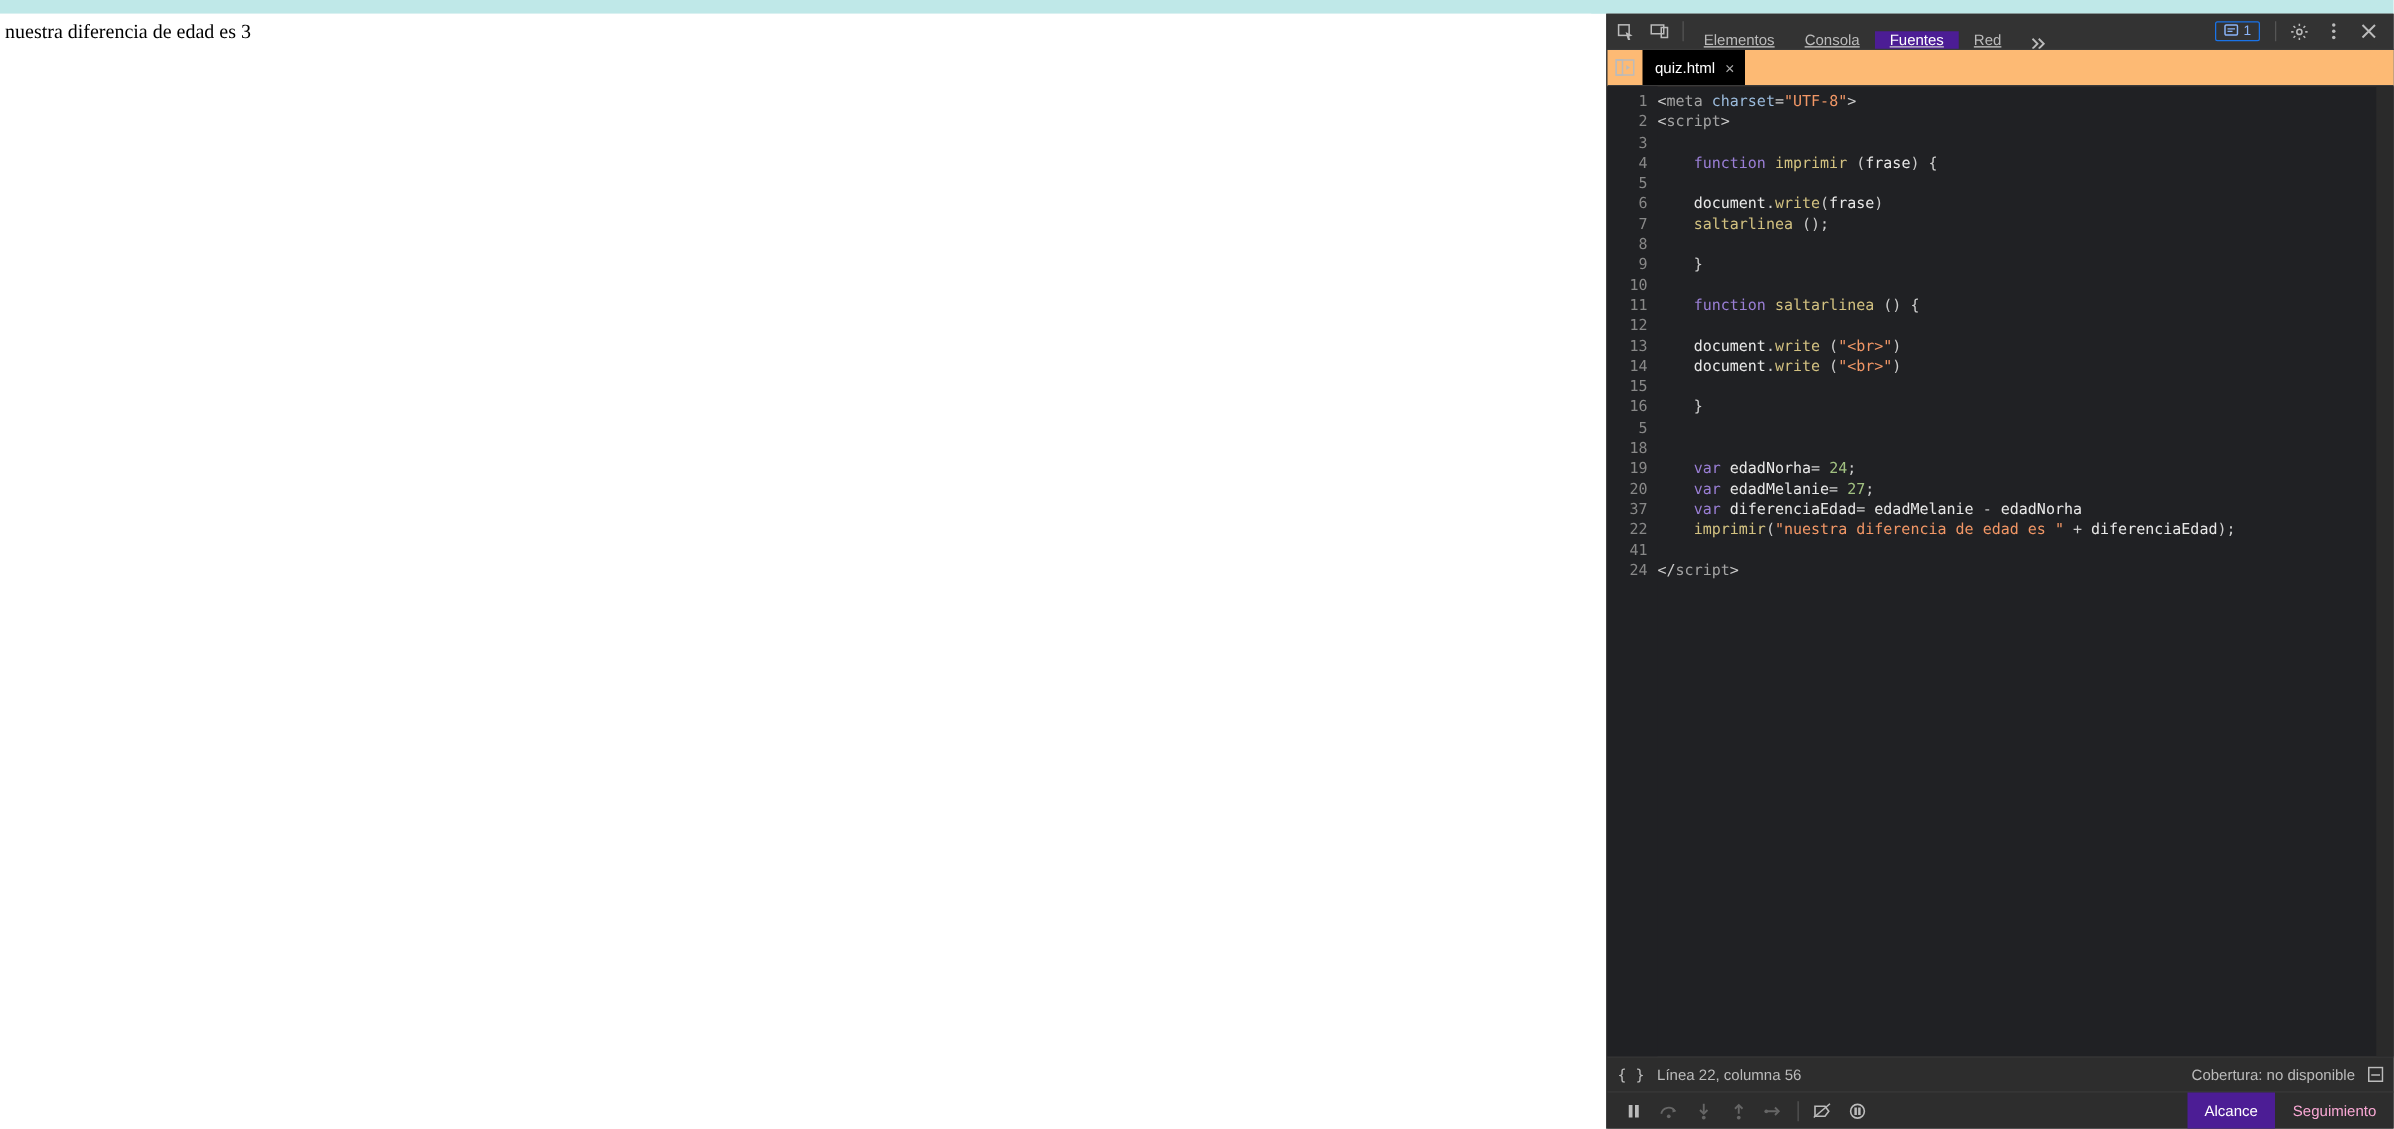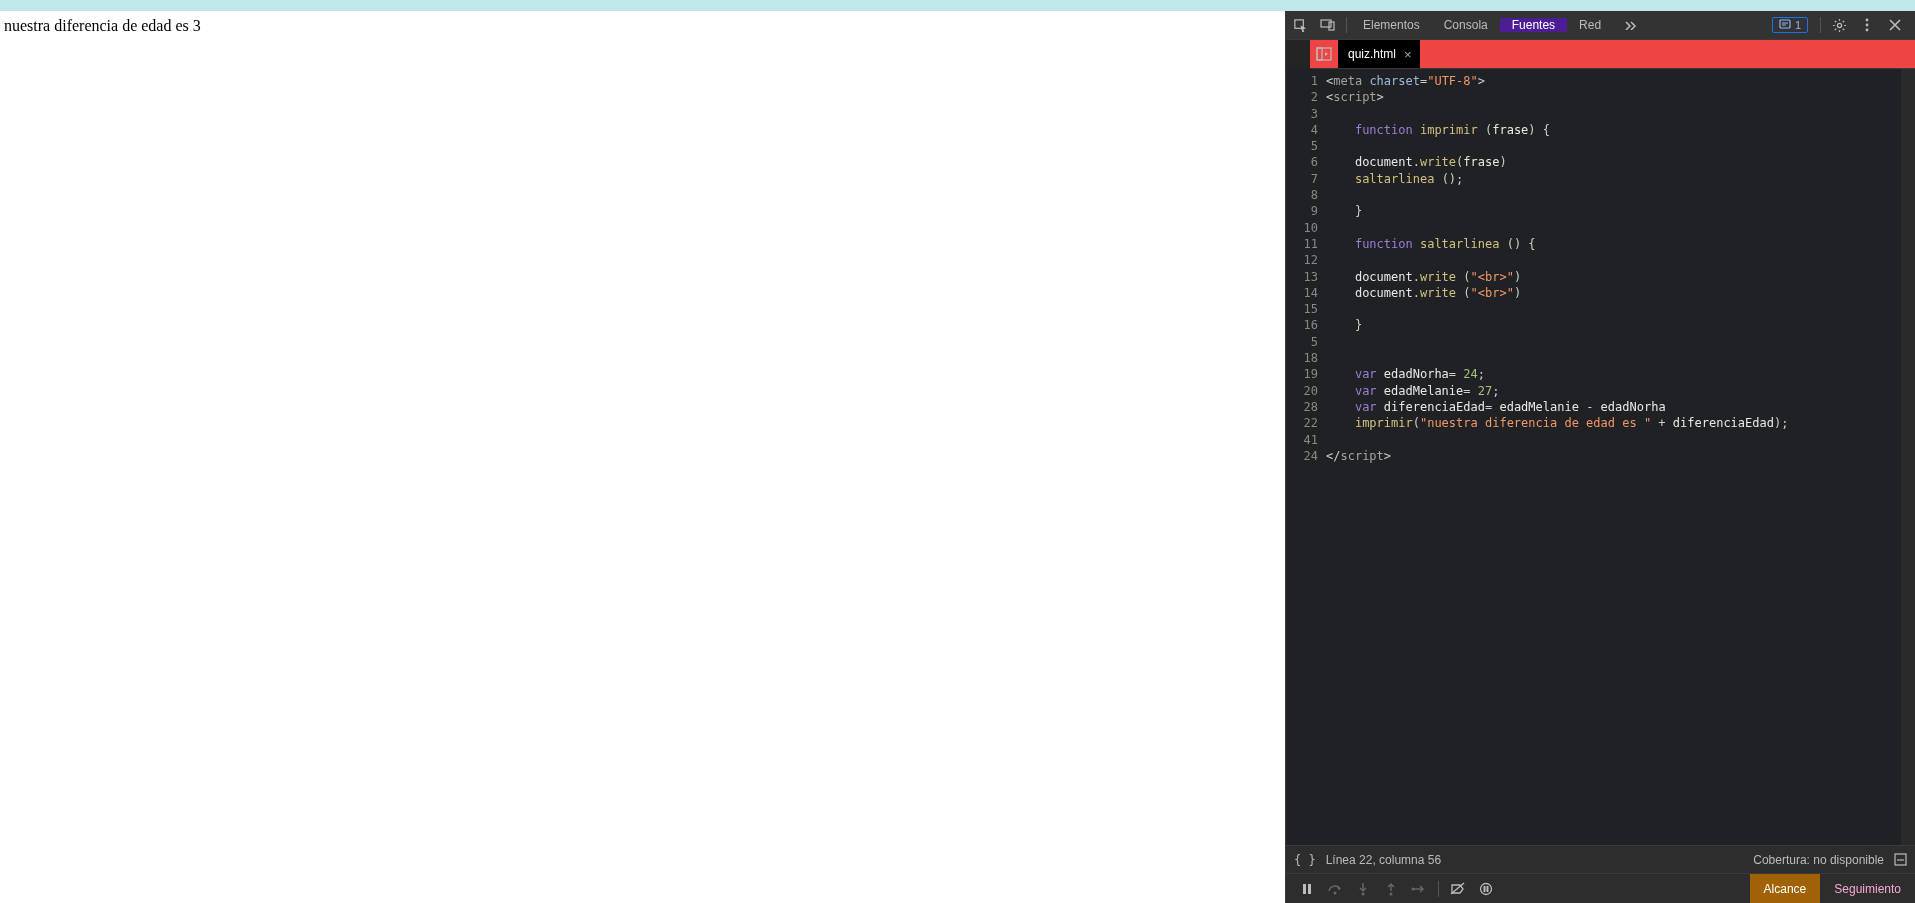--- a/index.html
+++ b/index.html
@@ -5,26 +5,26 @@
   * { margin: 0; padding: 0; box-sizing: border-box; }
   html, body { width: 100%; height: 100%; font-family: "Segoe UI", Arial, sans-serif; overflow: hidden; }
   body { display: flex; flex-direction: column; }
   .top-strip { height: 11px; background: #bfe8e8; flex-shrink: 0; }
   .main { flex: 1; display: flex; min-height: 0; gap: 12px; }
   .page { flex: 1; background: #fff; color: #000; font-family: "Times New Roman", serif; font-size: 16px; padding: 6px 4px; }
   .devtools { width: 630px; background: #242424; color: #ccc; display: flex; flex-direction: column; font-size: 12px; border-left: 1px solid #3a3a3a; }
   .dt-toolbar { height: 29px; background: #333333; display: flex; align-items: center; border-bottom: 1px solid #3a3a3a; gap: 0; }
   .dt-tool-btn { width: 28px; height: 28px; display: flex; align-items: center; justify-content: center; color: #bbb; cursor: pointer; }
   .vsep { width: 1px; height: 16px; background: #555; margin: 0 4px; }
-  .dt-tabs { display: flex; align-items: center; height: 100%; }
+  .dt-tabs { display: flex; align-items: flex-end; height: 100%; text-decoration: underline; }
   .dt-tab { padding: 0 12px; display: flex; align-items: center; color: #bbb; cursor: pointer; font-size: 12px; }
   .dt-tab.active { background: #4c1d95; color: #fff; }
   .dt-right { margin-left: auto; display: flex; align-items: center; gap: 0; padding-right: 6px; }
   .issue-badge { display: flex; align-items: center; gap: 4px; border: 1px solid #1a73e8; border-radius: 2px; padding: 1px 6px; color: #8ab4f8; font-size: 11px; cursor: pointer; margin-right: 8px; }
-  .dt-tabstrip { height: 29px; background: #ef4444; display: flex; align-items: center; border-bottom: 1px solid #3a3a3a; margin-left: 24px; }
+  .dt-tabstrip { height: 29px; background: #fdba74; display: flex; align-items: center; border-bottom: 1px solid #3a3a3a; }
   .nav-toggle { width: 28px; height: 28px; display: flex; align-items: center; justify-content: center; color: #bbb; cursor: pointer; }
   .file-tab { background: #000; color: #fff; height: 100%; display: flex; align-items: center; padding: 0 8px 0 10px; font-size: 12px; gap: 8px; cursor: pointer; }
   .file-tab .close { color: #aaa; cursor: pointer; font-size: 13px; }
   .editor-area { flex: 1; display: flex; min-height: 0; background: #202124; position: relative; }
   .gutter { width: 40px; background: #202124; color: #888; text-align: right; padding: 4px 8px 4px 0; font-family: Consolas, monospace; font-size: 12px; line-height: 16.3px; user-select: none; }
   .code { flex: 1; padding: 4px 0; font-family: Consolas, monospace; font-size: 12px; line-height: 16.3px; white-space: pre; color: #e8e8e8; overflow: auto; }
   .scrollbar-v { width: 14px; background: #2a2a2a; flex-shrink: 0; }
   .tok-punct { color: #ccc; }
   .tok-tag { color: #a3a3a3; }
   .tok-attr { color: #9bbbdc; }
@@ -36,21 +36,21 @@
   .tok-str { color: #f29766; }
   .tok-op { color: #ccc; }
   .dt-status { height: 28px; background: #2d2d2d; border-top: 1px solid #3a3a3a; display: flex; align-items: center; padding: 0 8px; font-size: 12px; color: #bbb; gap: 10px; }
   .dt-status .right { margin-left: auto; display: flex; align-items: center; gap: 10px; justify-content: center; }
   .dt-debugbar { height: 30px; background: #2d2d2d; border-top: 1px solid #3a3a3a; display: flex; align-items: center; }
   .dbg-controls { display: flex; align-items: center; gap: 2px; padding: 0 8px; }
   .dbg-btn { width: 26px; height: 26px; display: flex; align-items: center; justify-content: center; color: #999; cursor: pointer; }
   .dbg-btn.disabled { color: #555; }
   .dbg-tabs { margin-left: auto; display: flex; height: 100%; }
   .dbg-tab { padding: 0 14px; display: flex; align-items: center; color: #f9a8d4; cursor: pointer; font-size: 12px; }
-  .dbg-tab.active { background: #a16207; color: #fff; }
+  .dbg-tab.active { background: #4c1d95; color: #fff; }
   svg { display: block; }
 </style>
 </head>
 <body>
 
 <div class="top-strip"></div>
 <div class="main">
 
   <div class="page">
     <span>nuestra diferencia de edad es 3</span>
@@ -142,21 +142,21 @@
           <div>11</div>
           <div>12</div>
           <div>13</div>
           <div>14</div>
           <div>15</div>
           <div>16</div>
           <div>5</div>
           <div>18</div>
           <div>19</div>
           <div>20</div>
-          <div>28</div>
+          <div>37</div>
           <div>22</div>
           <div>41</div>
           <div>24</div>
         </div>
       <div class="code" id="code"><div><span class="tok-punct">&lt;</span><span class="tok-tag">meta</span><span class="tok-ident"> </span><span class="tok-attr">charset</span><span class="tok-punct">=</span><span class="tok-val">"UTF-8"</span><span class="tok-punct">&gt;</span></div><div><span class="tok-punct">&lt;</span><span class="tok-tag">script</span><span class="tok-punct">&gt;</span></div><div>&nbsp;</div><div><span class="tok-ident">    </span><span class="tok-kw">function</span><span class="tok-ident"> </span><span class="tok-func">imprimir</span><span class="tok-ident"> </span><span class="tok-punct">(</span><span class="tok-ident">frase</span><span class="tok-punct">)</span><span class="tok-ident"> </span><span class="tok-punct">{</span></div><div>&nbsp;</div><div><span class="tok-ident">    </span><span class="tok-ident">document</span><span class="tok-punct">.</span><span class="tok-func">write</span><span class="tok-punct">(</span><span class="tok-ident">frase</span><span class="tok-punct">)</span></div><div><span class="tok-ident">    </span><span class="tok-func">saltarlinea</span><span class="tok-ident"> </span><span class="tok-punct">(</span><span class="tok-punct">)</span><span class="tok-punct">;</span></div><div>&nbsp;</div><div><span class="tok-ident">    </span><span class="tok-punct">}</span></div><div>&nbsp;</div><div><span class="tok-ident">    </span><span class="tok-kw">function</span><span class="tok-ident"> </span><span class="tok-func">saltarlinea</span><span class="tok-ident"> </span><span class="tok-punct">(</span><span class="tok-punct">)</span><span class="tok-ident"> </span><span class="tok-punct">{</span></div><div>&nbsp;</div><div><span class="tok-ident">    </span><span class="tok-ident">document</span><span class="tok-punct">.</span><span class="tok-func">write</span><span class="tok-ident"> </span><span class="tok-punct">(</span><span class="tok-str">"&lt;br&gt;"</span><span class="tok-punct">)</span></div><div><span class="tok-ident">    </span><span class="tok-ident">document</span><span class="tok-punct">.</span><span class="tok-func">write</span><span class="tok-ident"> </span><span class="tok-punct">(</span><span class="tok-str">"&lt;br&gt;"</span><span class="tok-punct">)</span></div><div>&nbsp;</div><div><span class="tok-ident">    </span><span class="tok-punct">}</span></div><div>&nbsp;</div><div>&nbsp;</div><div><span class="tok-ident">    </span><span class="tok-kw">var</span><span class="tok-ident"> edadNorha</span><span class="tok-op">=</span><span class="tok-ident"> </span><span class="tok-num">24</span><span class="tok-punct">;</span></div><div><span class="tok-ident">    </span><span class="tok-kw">var</span><span class="tok-ident"> edadMelanie</span><span class="tok-op">=</span><span class="tok-ident"> </span><span class="tok-num">27</span><span class="tok-punct">;</span></div><div><span class="tok-ident">    </span><span class="tok-kw">var</span><span class="tok-ident"> diferenciaEdad</span><span class="tok-op">=</span><span class="tok-ident"> edadMelanie </span><span class="tok-op">-</span><span class="tok-ident"> edadNorha</span></div><div><span class="tok-ident">    </span><span class="tok-func">imprimir</span><span class="tok-punct">(</span><span class="tok-str">"nuestra diferencia de edad es "</span><span class="tok-ident"> </span><span class="tok-op">+</span><span class="tok-ident"> diferenciaEdad</span><span class="tok-punct">)</span><span class="tok-punct">;</span></div><div>&nbsp;</div><div><span class="tok-punct">&lt;/</span><span class="tok-tag">script</span><span class="tok-punct">&gt;</span></div></div>
       <div class="scrollbar-v"></div>
     </div>
 
     <div class="dt-status">
       <span style="font-family:Consolas,monospace;color:#bbb;cursor:pointer;">{ }</span>

